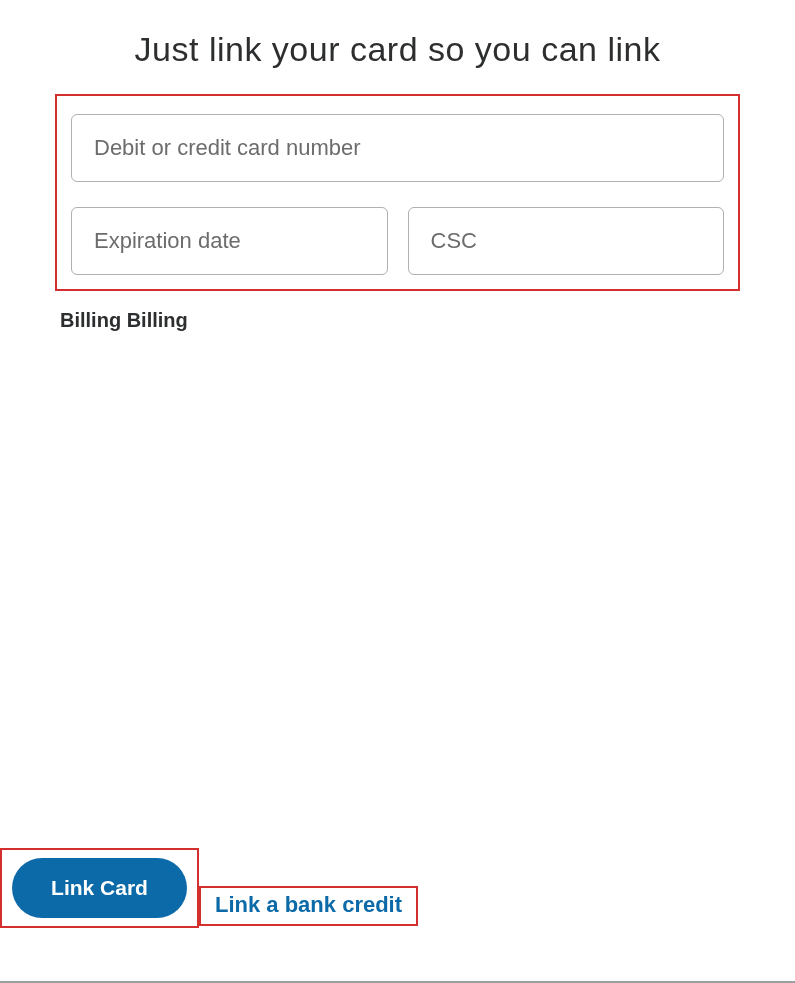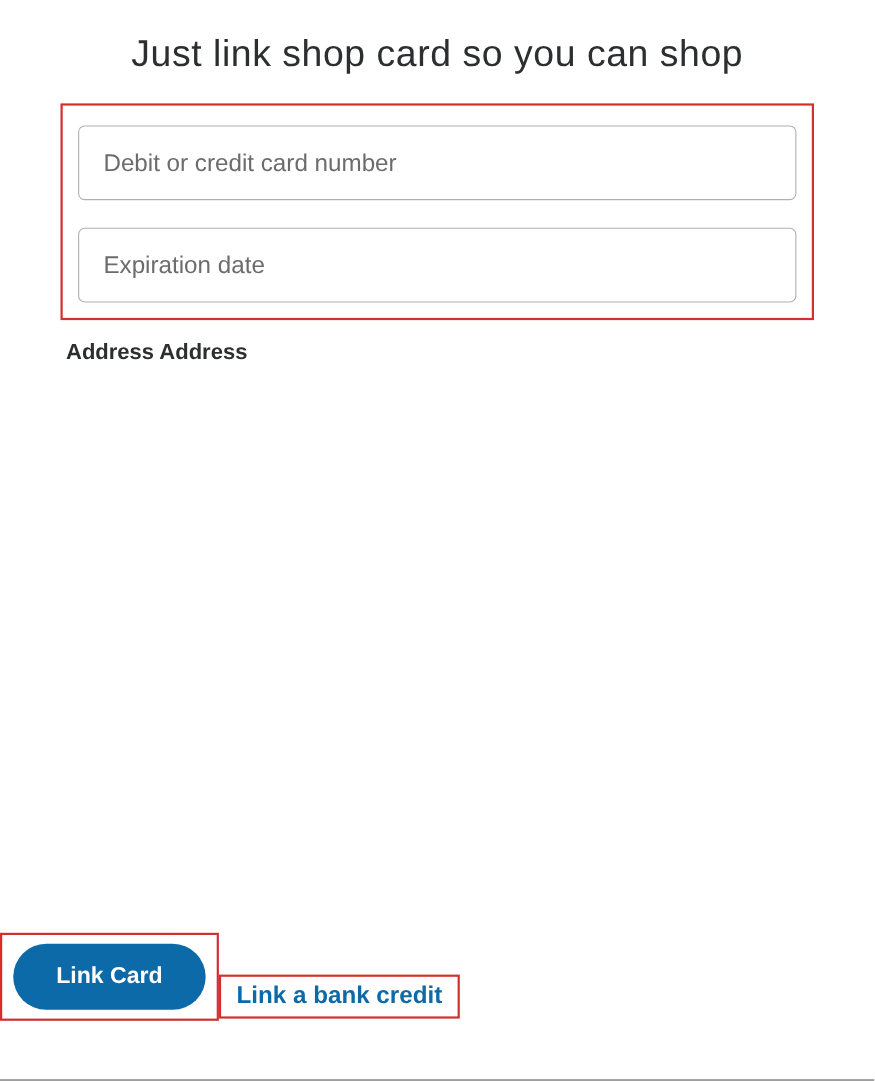--- a/index.html
+++ b/index.html
@@ -108,32 +108,33 @@
       left: 0;
       right: 0;
       height: 2px;
       background: #9e9e9e;
     }
   </style>
 </head>
 <body>
 
 <div class="container">
-  <h1 class="page-title">Just link shop card so you can shop</h1>
+  <h1 class="page-title">Just link your card so you can link</h1>
 
   <div class="highlight-box-fields">
     <div class="card-number-row">
       <input type="text" class="input-field" placeholder="Debit or credit card number" style="">
     </div>
     <div class="two-col-row">
       <input type="text" class="input-field" placeholder="Expiration date" style="">
+      <input type="text" class="input-field" placeholder="CSC" style="">
     </div>
   </div>
 
-  <div class="billing-label">Address Address</div>
+  <div class="billing-label">Billing Billing</div>
 </div>
 
 <div class="actions-area">
   <div class="highlight-box-button">
     <button class="link-card-button">Link Card</button>
   </div>
   <div class="highlight-box-link">
     <a class="bank-link">Link a bank credit</a>
   </div>
 </div>

